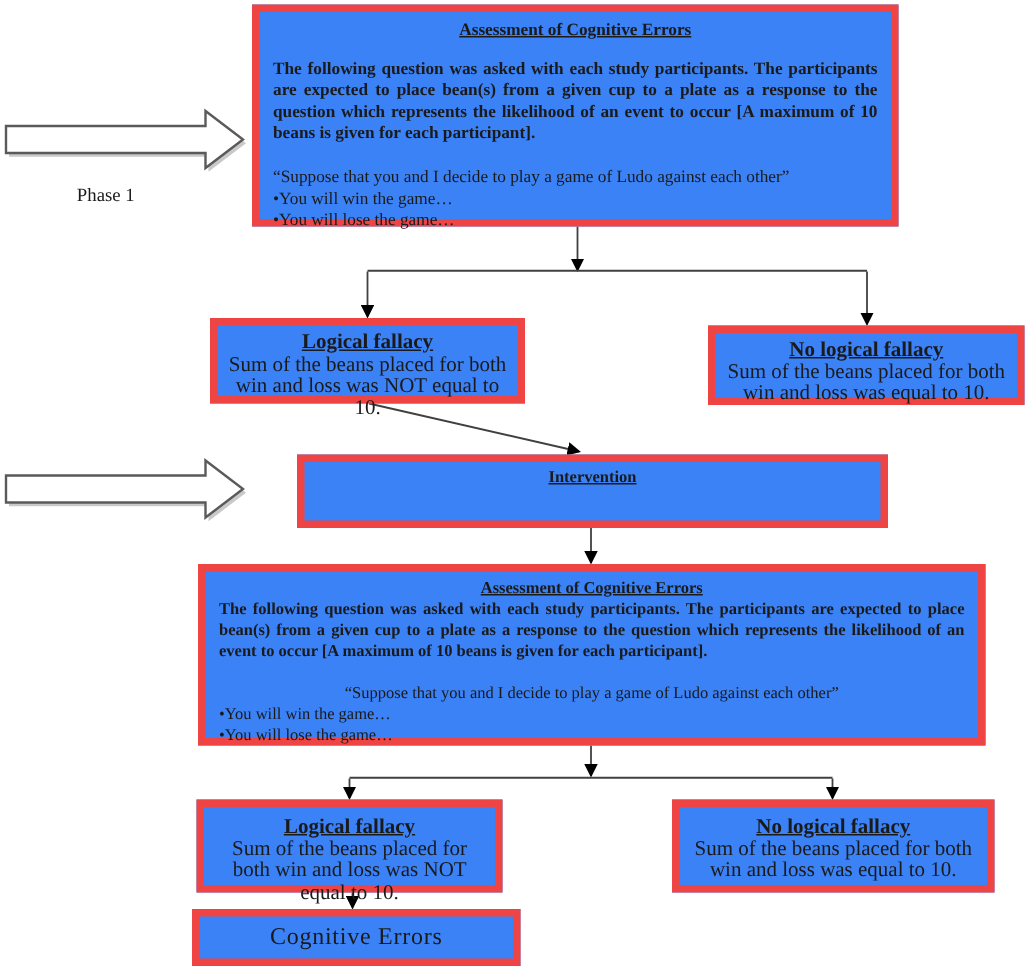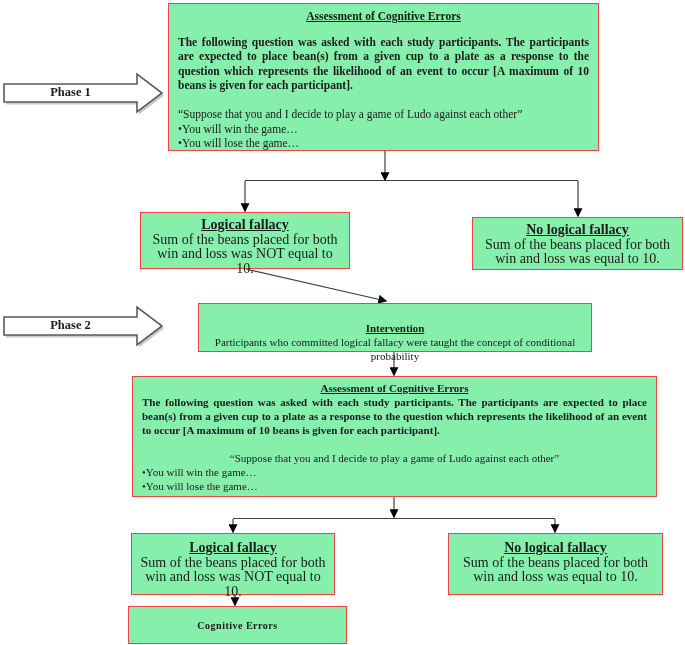--- a/index.html
+++ b/index.html
@@ -3,42 +3,42 @@
 <meta charset="utf-8">
 <style>
   html,body{margin:0;padding:0;background:#ffffff;}
   #canvas{
     position:relative;width:685px;height:645px;background:#ffffff;
     font-family:"Liberation Serif","DejaVu Serif",serif;color:#1a1a1a;
     overflow:hidden;
   }
   #connectors{position:absolute;left:0;top:0;z-index:0;}
   .box{
-    position:absolute;box-sizing:border-box;background:#86efac;
-    border:1px solid #ef4444;z-index:1;
+    position:absolute;box-sizing:border-box;background:#3b82f6;
+    border:5px solid #ef4444;z-index:1;
   }
   .box-title{
     text-align:center;font-weight:bold;text-decoration:underline;
   }
   .para{text-align:justify;font-weight:bold;}
   .centered{text-align:center;}
   .a1{font-size:11.5px;line-height:14.5px;padding:5px 9px;}
   .a1 .box-title{margin-bottom:11px;}
   .a1 .gap{height:14.5px;}
   .a2{font-size:11px;line-height:14px;padding:4px 9px;}
   .a2 .gap{height:14px;}
   .small-box{font-size:14px;line-height:14.5px;padding:5px 6px;text-align:center;}
-  .intervention-box{font-size:11px;line-height:14px;padding:17px 4px;text-align:center;font-family:Liberation Serif, serif;}
+  .intervention-box{font-size:11px;line-height:14px;padding:3px 4px;text-align:center;font-family:Liberation Serif, serif;}
   .phase-label{
-    position:absolute;z-index:2;font-weight:bold;font-size:12.5px;
-    text-align:center;line-height:19px;
+    position:absolute;z-index:2;font-weight:normal;font-size:12.5px;
+    text-align:center;line-height:19px;margin-top:38px;
   }
   .final-box{
     display:flex;align-items:center;justify-content:center;
-    font-weight:bold;font-size:10px;letter-spacing:0.5px;
+    font-weight:normal;font-size:16px;letter-spacing:0.5px;
   }
   b{font-weight:normal;}
 </style>
 </head>
 <body>
 
 <div id="canvas">
 
   <svg id="connectors" width="685" height="645" viewBox="0 0 685 645">
     <defs>
@@ -64,21 +64,20 @@
 
     <line x1="394" y1="497" x2="394" y2="517" stroke="#404040" stroke-width="1.2" marker-end="url(#ah)"></line>
     <line x1="233" y1="518.5" x2="555" y2="518.5" stroke="#404040" stroke-width="1.2"></line>
     <line x1="233" y1="519" x2="233" y2="532" stroke="#404040" stroke-width="1.2" marker-end="url(#ah)"></line>
     <line x1="555" y1="519" x2="555" y2="532" stroke="#404040" stroke-width="1.2" marker-end="url(#ah)"></line>
 
     <line x1="235" y1="595" x2="235" y2="605" stroke="#404040" stroke-width="1.2" marker-end="url(#ah)"></line>
   </svg>
 
   <div class="phase-label" style="left:4px;top:83px;width:133px;">Phase 1</div>
-  <div class="phase-label" style="left:4px;top:316px;width:133px;">Phase 2</div>
 
   <div class="box a1" style="left:168px;top:3px;width:431px;height:148px;">
     <div class="box-title">Assessment of Cognitive Errors</div>
     <div class="para">The following question was asked with each study participants. The participants are expected to place bean(s) from a given cup to a plate as a response to the question which represents the likelihood of an event to occur [A maximum of 10 beans is given for each participant].</div>
     <div class="gap"></div>
     <div>“Suppose that you and I decide to play a game of Ludo against each other”</div>
     <div>•You will win the game…</div>
     <div>•You will lose the game…</div>
   </div>
 
@@ -87,21 +86,20 @@
     <div><span>Sum of the beans placed for both win and loss was </span><b>NOT</b><span> equal to 10.</span></div>
   </div>
 
   <div class="box small-box" style="left:472px;top:217px;width:211px;height:53px;">
     <div class="box-title">No logical fallacy</div>
     <div>Sum of the beans placed for both win and loss was equal to 10.</div>
   </div>
 
   <div class="box intervention-box" style="left:198px;top:303px;width:394px;height:49px;">
     <div class="box-title">Intervention</div>
-    <div>Participants who committed logical fallacy were taught the concept of conditional probability</div>
   </div>
 
   <div class="box a2" style="left:132px;top:376px;width:525px;height:121px;">
     <div class="box-title">Assessment of Cognitive Errors</div>
     <div class="para">The following question was asked with each study participants. The participants are expected to place bean(s) from a given cup to a plate as a response to the question which represents the likelihood of an event to occur [A maximum of 10 beans is given for each participant].</div>
     <div class="gap"></div>
     <div class="centered">“Suppose that you and I decide to play a game of Ludo against each other”</div>
     <div>•You will win the game…</div>
     <div>•You will lose the game…</div>
   </div>

